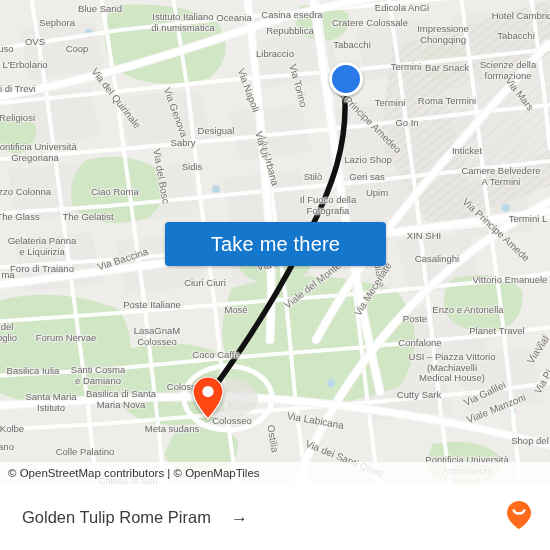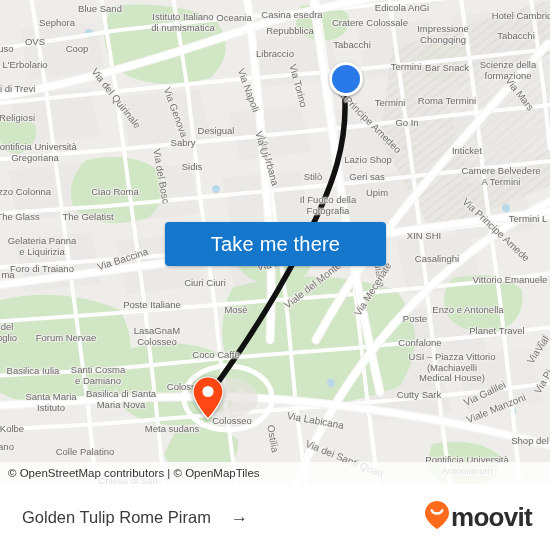--- a/index.html
+++ b/index.html
@@ -484,16 +484,15 @@
       <span id="route-arrow">→</span>
     </div>
 
     <div id="brand-logo">
       <span>
         <svg width="26" height="30" viewBox="0 0 26 30">
           <path d="M13 1 C6.4 1 1 6.4 1 13 C1 21.5 13 29 13 29 C13 29 25 21.5 25 13 C25 6.4 19.6 1 13 1 Z" fill="#ff6b1a"></path>
           <path d="M7.6 10.2 C9.4 14.6 16.6 14.6 18.4 10.2" stroke="#ffffff" stroke-width="2.3" fill="none" stroke-linecap="round"></path>
         </svg>
       </span>
-      <span id="brand-text">moovit</span>
     </div>
   </div>
 </div>
 
 </body></html>

